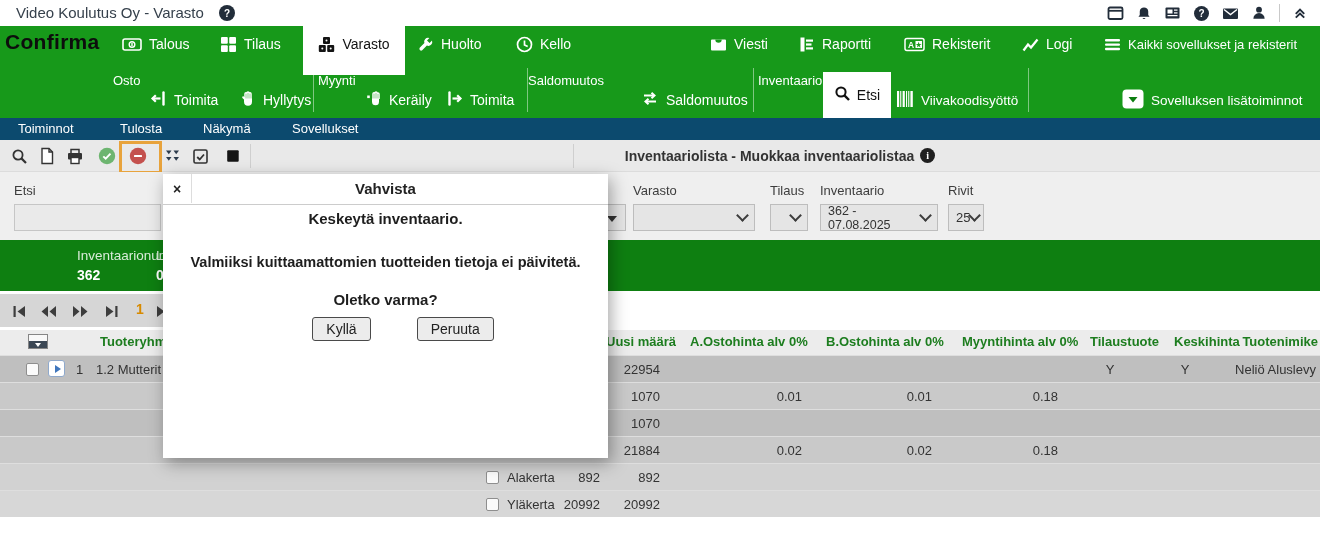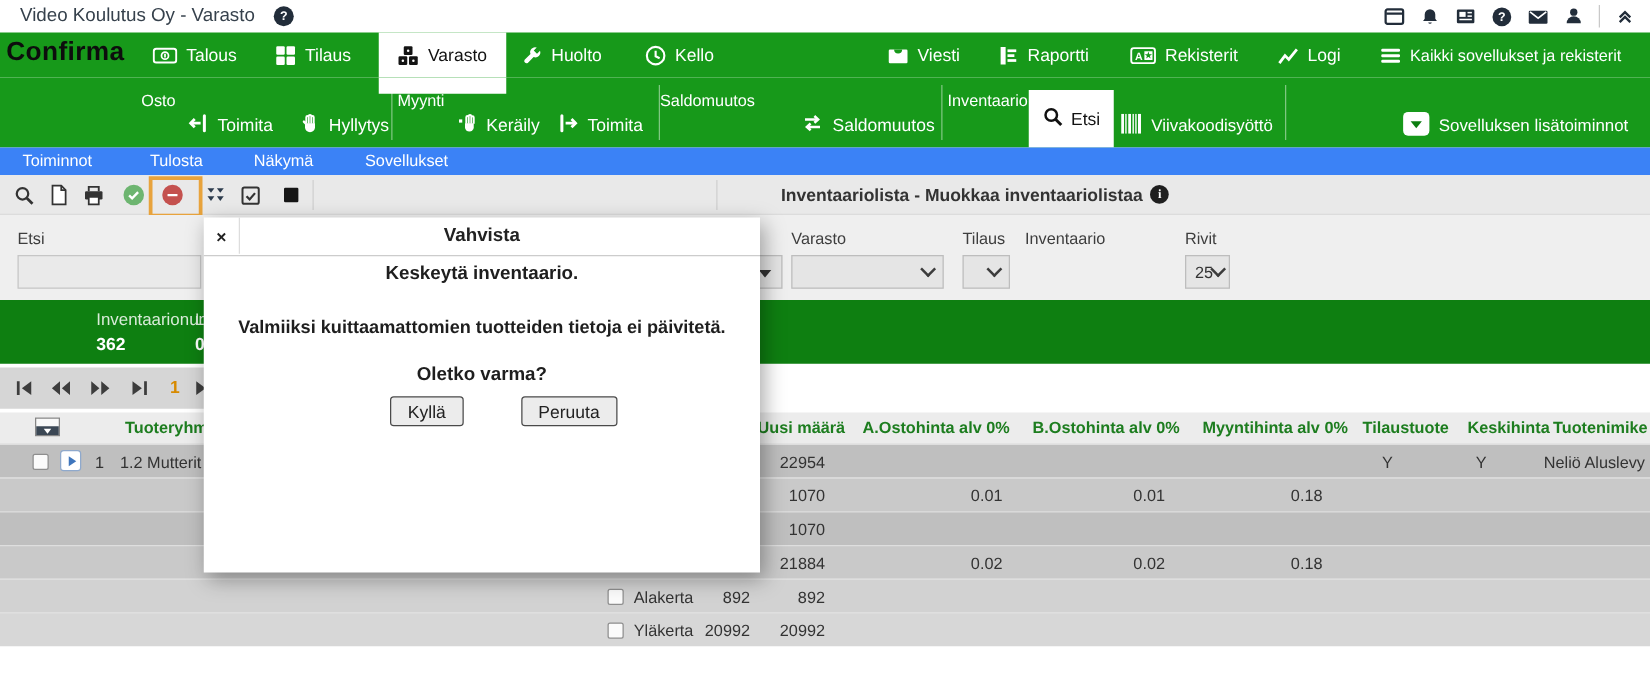--- a/index.html
+++ b/index.html
@@ -27,21 +27,21 @@
   .subnav{position:absolute;left:0;top:62px;width:1320px;height:56px;background:#17991a;}
   .varasto-notch{position:absolute;left:303px;top:0;width:102px;height:13px;background:#fff;}
   .group-label{position:absolute;top:11px;color:#fff;font-size:13px;white-space:nowrap;}
   .sub-item{position:absolute;top:24px;height:28px;display:flex;align-items:center;gap:7px;
             color:#fff;font-size:14px;white-space:nowrap;cursor:pointer;}
   .sub-div{position:absolute;top:6px;width:1px;height:44px;background:rgba(255,255,255,.45);}
   .etsi-tab{position:absolute;left:823px;top:10px;width:68px;height:46px;background:#fff;color:#111;
             display:flex;align-items:center;justify-content:center;gap:6px;font-size:14px;cursor:pointer;}
 
   
-  .menubar{position:absolute;left:0;top:118px;width:1320px;height:22px;background:#3b82f6;}
+  .menubar{position:absolute;left:0;top:118px;width:1320px;height:22px;background:#0c4a6e;}
   .menu-item{position:absolute;top:0;line-height:22px;color:#fff;font-size:13px;cursor:pointer;}
 
   
   .toolbar{position:absolute;left:0;top:140px;width:1320px;height:32px;background:#e9e9e9;border-bottom:1px solid #dcdcdc;box-sizing:border-box;}
   .tool-btn{position:absolute;top:7px;width:18px;height:18px;display:flex;align-items:center;justify-content:center;cursor:pointer;}
   .hl-box{position:absolute;left:119px;top:1px;width:37px;height:27px;border:3px solid #e8a33c;}
   .tool-div{position:absolute;top:4px;width:1px;height:24px;background:#cfcfcf;}
   .toolbar-title{position:absolute;left:600px;top:0;width:360px;height:31px;display:flex;align-items:center;justify-content:center;
                  gap:6px;font-weight:700;font-size:14px;color:#333;}
   .info-dot{width:15px;height:15px;border-radius:50%;background:#1f1f1f;color:#fff;font-size:10px;font-weight:700;
@@ -439,20 +439,24 @@
       <span class="chev"></span>
     </div>
 
     <span class="f-label" style="left:770px">Tilaus</span>
     <div class="f-field" style="left:770px;width:38px">
       <span></span>
       <span class="chev"></span>
     </div>
 
     <span class="f-label" style="left:820px">Inventaario</span>
+    <div class="f-field" style="left:820px;width:118px;font-size:12.5px">
+      <span>362 - 07.08.2025</span>
+      <span class="chev"></span>
+    </div>
 
     <span class="f-label" style="left:948px">Rivit</span>
     <div class="f-field" style="left:948px;width:36px">
       <span>25</span>
       <span class="chev"></span>
     </div>
   </div>
 
   <div class="infoband">
     <span class="ib-label" style="left:77px">Inventaarionumero:</span>

